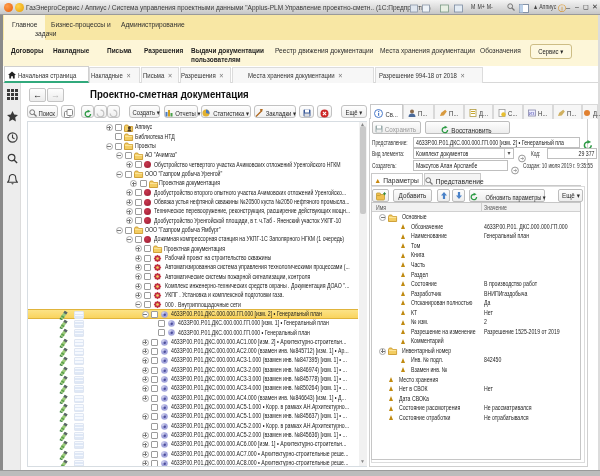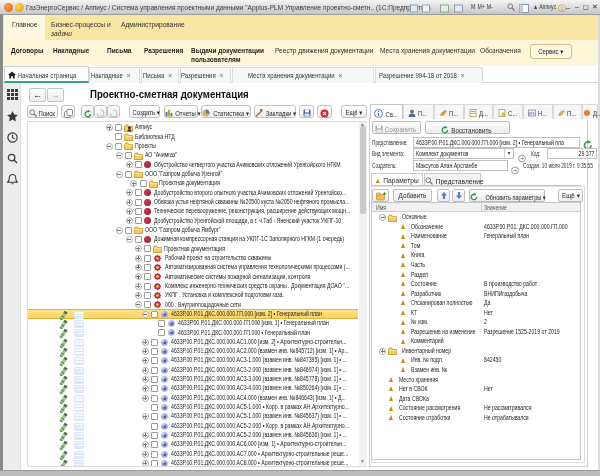--- a/index.html
+++ b/index.html
@@ -91,21 +91,21 @@
   <div style="left:583px;color:#333;font-size:7px;">◻</div>
   <div style="left:592px;color:#333;font-size:7px;">✕</div>
 </div>
 <div id="lb"></div>
 <div id="rb"></div>
 <div id="bb"></div>
 <div id="secs">
   <div id="secact"></div>
   <div class="sectx" style="left:9px;"><span class="sx">Главное</span></div>
   <div class="sectx" style="left:48px;"><span class="sx">Бизнес-процессы и</span></div>
-  <div class="sectx" style="left:48px;top:14px;font-style:italic;"><span class="sx">задачи</span></div>
+  <div class="sectx" style="left:32px;top:14px;"><span class="sx">задачи</span></div>
   <div class="sectx" style="left:118px;"><span class="sx">Администрирование</span></div>
 </div>
 <div id="funcs">
   <div class="fn" style="left:8px;"><span class="sx">Договоры</span></div>
   <div class="fn" style="left:50px;"><span class="sx">Накладные</span></div>
   <div class="fn" style="left:104px;"><span class="sx">Письма</span></div>
   <div class="fn" style="left:141px;"><span class="sx">Разрешения</span></div>
   <div class="fn" style="left:188px;"><span class="sx">Выдачи документации</span></div>
   <div class="fn" style="left:188px;top:15px;"><span class="sx">пользователям</span></div>
   <div class="fn2" style="left:272px;"><span class="sx">Реестр движения документации</span></div>

